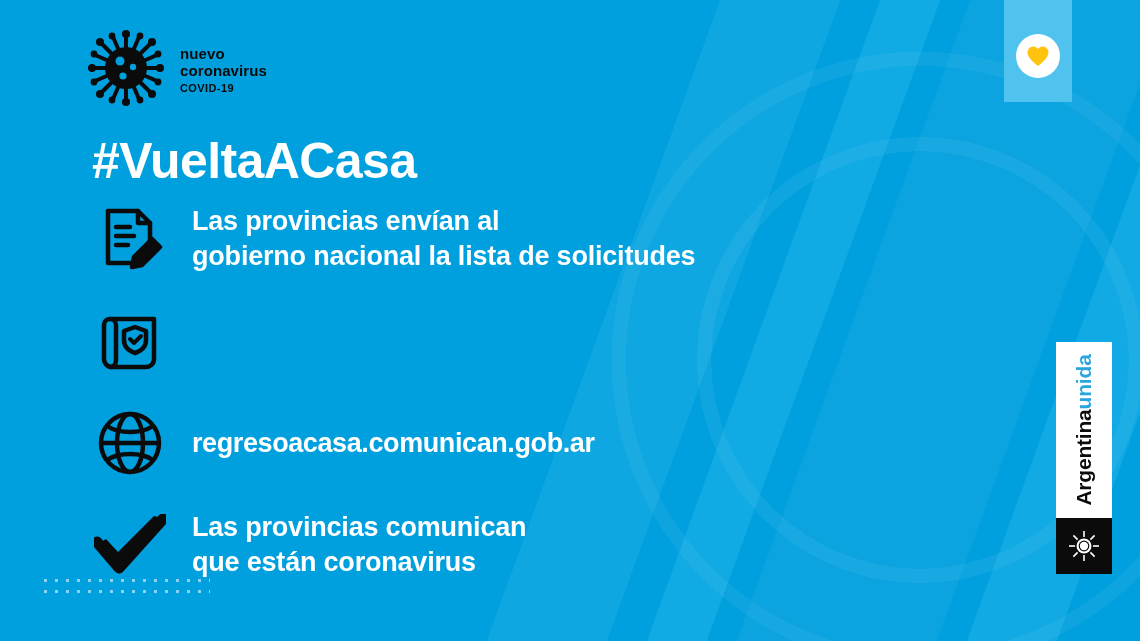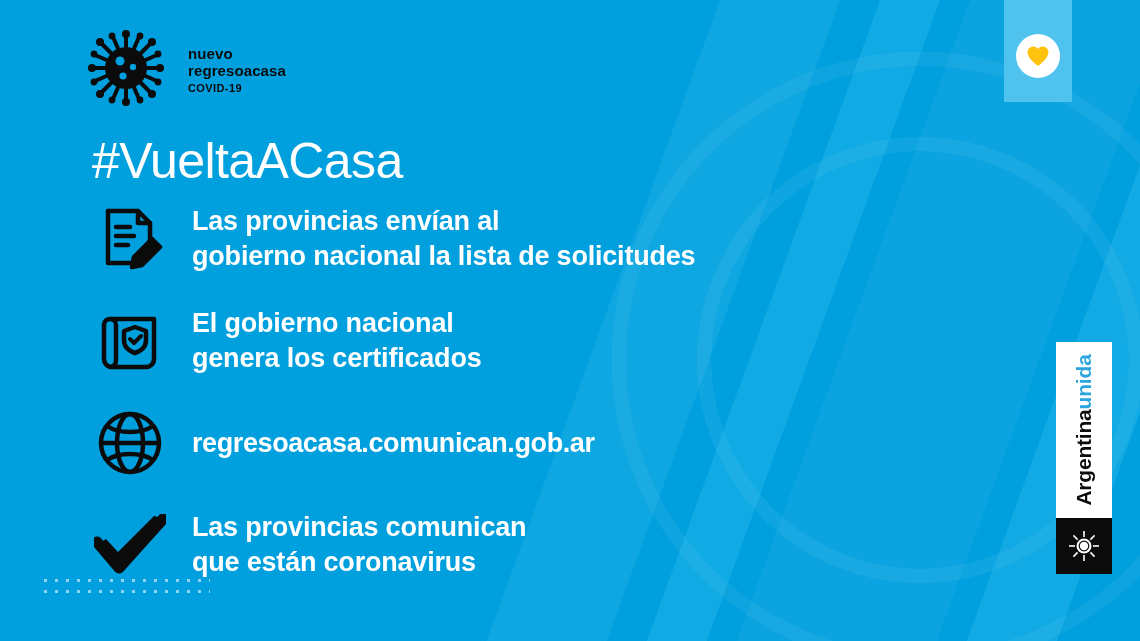--- a/index.html
+++ b/index.html
@@ -51,21 +51,21 @@
       radial-gradient(circle at 50% 50%, rgba(255,255,255,0) 0 78%, rgba(255,255,255,0.045) 78% 81%, rgba(255,255,255,0) 81% 100%);
   }
 
   
   .brand {
     position: absolute;
     left: 86px;
     top: 28px;
     display: flex;
     align-items: center;
-    gap: 22px;
+    gap: 14px;
   }
   .brand-text {
     color: #0b0b0b;
     line-height: 1.12;
   }
   .brand-l1, .brand-l2 {
     font-size: 15px;
     font-weight: bold;
     letter-spacing: .1px;
   }
@@ -99,21 +99,21 @@
     margin-top: 10px;
   }
 
   
   .title {
     position: absolute;
     left: 92px;
     top: 132px;
     color: #ffffff;
     font-size: 50px;
-    font-weight: normal;
+    font-weight: bold;
     letter-spacing: -0.6px;
   }
 
   
   .steps {
     position: absolute;
     left: 90px;
     top: 196px;
     width: 760px;
   }
@@ -244,21 +244,21 @@
           <circle cx="26" cy="72" r="3.4"></circle>
             <circle cx="54" cy="72" r="3.4"></circle>
           <circle cx="34" cy="33" r="4.5" fill="#00A0DF"></circle>
           <circle cx="47" cy="39" r="3.2" fill="#00A0DF"></circle>
           <circle cx="37" cy="48" r="3.6" fill="#00A0DF"></circle>
         </g>
       </svg>
     </span>
     <span class="brand-text">
       <div class="brand-l1">nuevo</div>
-      <div class="brand-l2">regresoacasa</div>
+      <div class="brand-l2">coronavirus</div>
       <div class="brand-l3">COVID-19</div>
     </span>
   </div>
 
   <div class="heart-badge">
     <div class="heart-circle">
       <svg width="24" height="22" viewBox="0 0 24 22" aria-hidden="true">
         <path d="M12 21S1.5 13.8 1.5 7.6C1.5 4 4.3 1.5 7.4 1.5c2 0 3.7 1.1 4.6 2.6.9-1.5 2.6-2.6 4.6-2.6 3.1 0 5.9 2.5 5.9 6.1C22.5 13.8 12 21 12 21z" fill="#FFC20E"></path>
       </svg>
     </div>
@@ -292,24 +292,20 @@
       <span class="step-icon">
         <svg width="72" height="72" viewBox="0 0 72 72" aria-hidden="true">
           <g fill="none" stroke="#0b0b0b" stroke-width="4.5" stroke-linejoin="round" stroke-linecap="round">
             <path d="M16 14h44v40c0 5-4 8-8 8H16c4 0 6-3 6-7V20c0-4-3-6-6-6z"></path>
             <path d="M10 20c0-4 3-6 6-6"></path>
             <path d="M10 20v34c0 4 3 8 8 8"></path>
             <path d="M41 22l11 4v9c0 7-5 11-11 13-6-2-11-6-11-13v-9z"></path>
             <path d="M36 34l4 4 7-7" stroke-width="4"></path>
           </g>
         </svg>
-      </span>
-      <span class="step-text">
-        <div class="l1">El gobierno nacional</div>
-        <div class="l2">genera los certificados</div>
       </span>
     </div>
 
     <div class="step">
       <span class="step-icon">
         <svg width="72" height="72" viewBox="0 0 72 72" aria-hidden="true">
           <g fill="none" stroke="#0b0b0b" stroke-width="4.5">
             <circle cx="36" cy="36" r="29"></circle>
             <ellipse cx="36" cy="36" rx="13" ry="29"></ellipse>
             <line x1="7" y1="36" x2="65" y2="36"></line>

